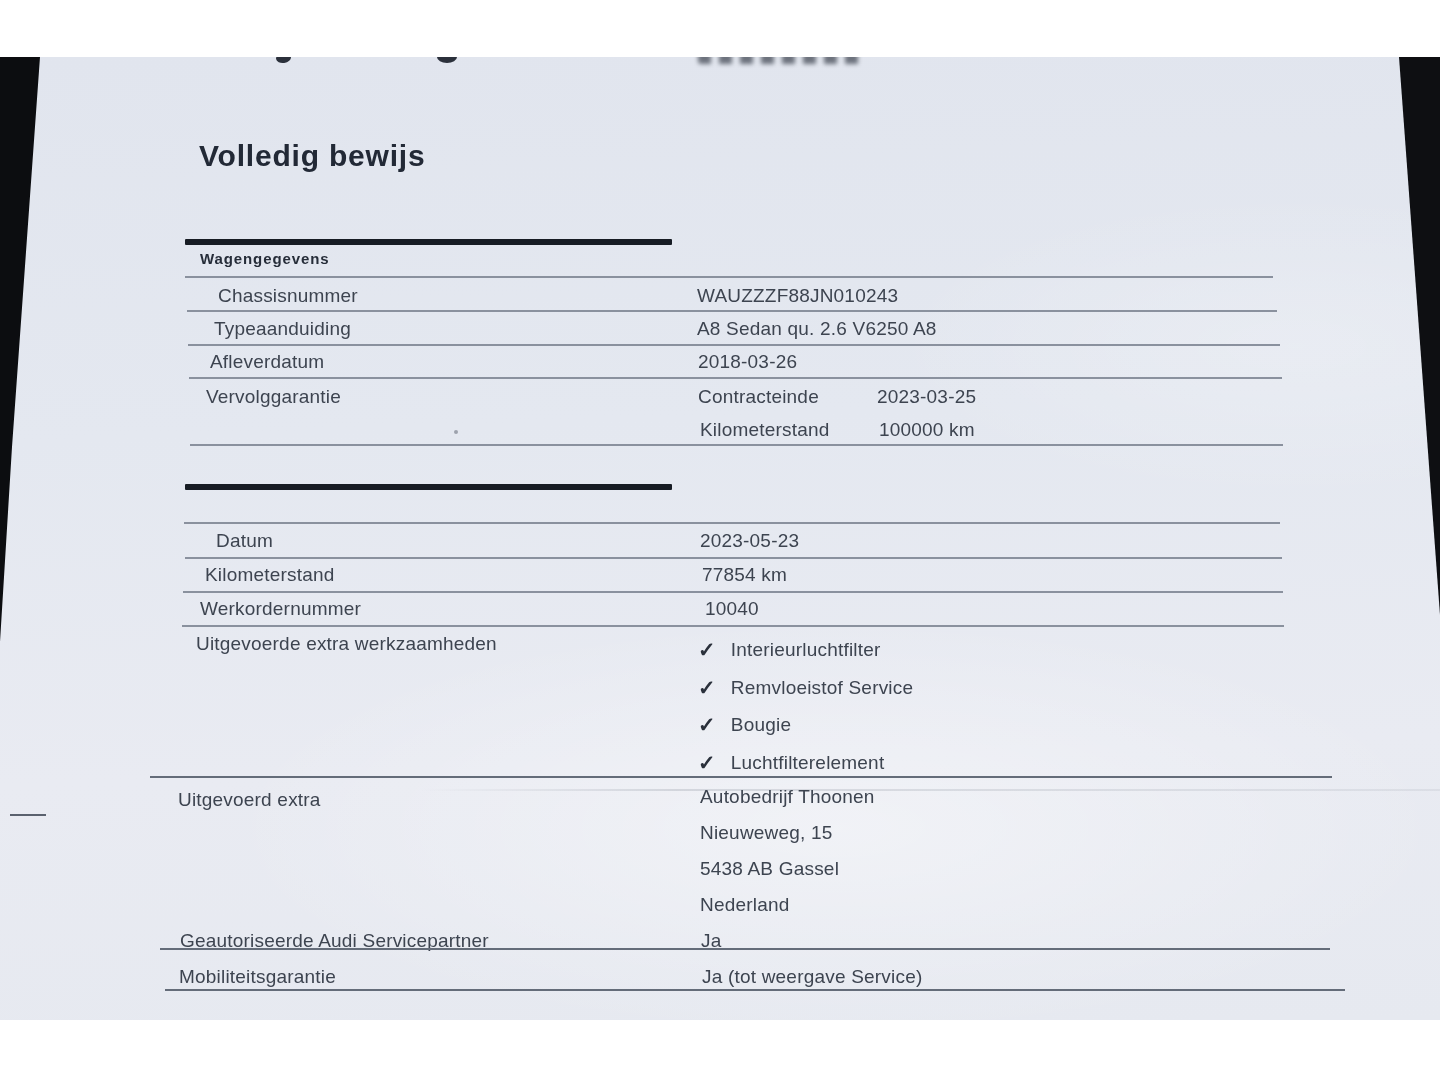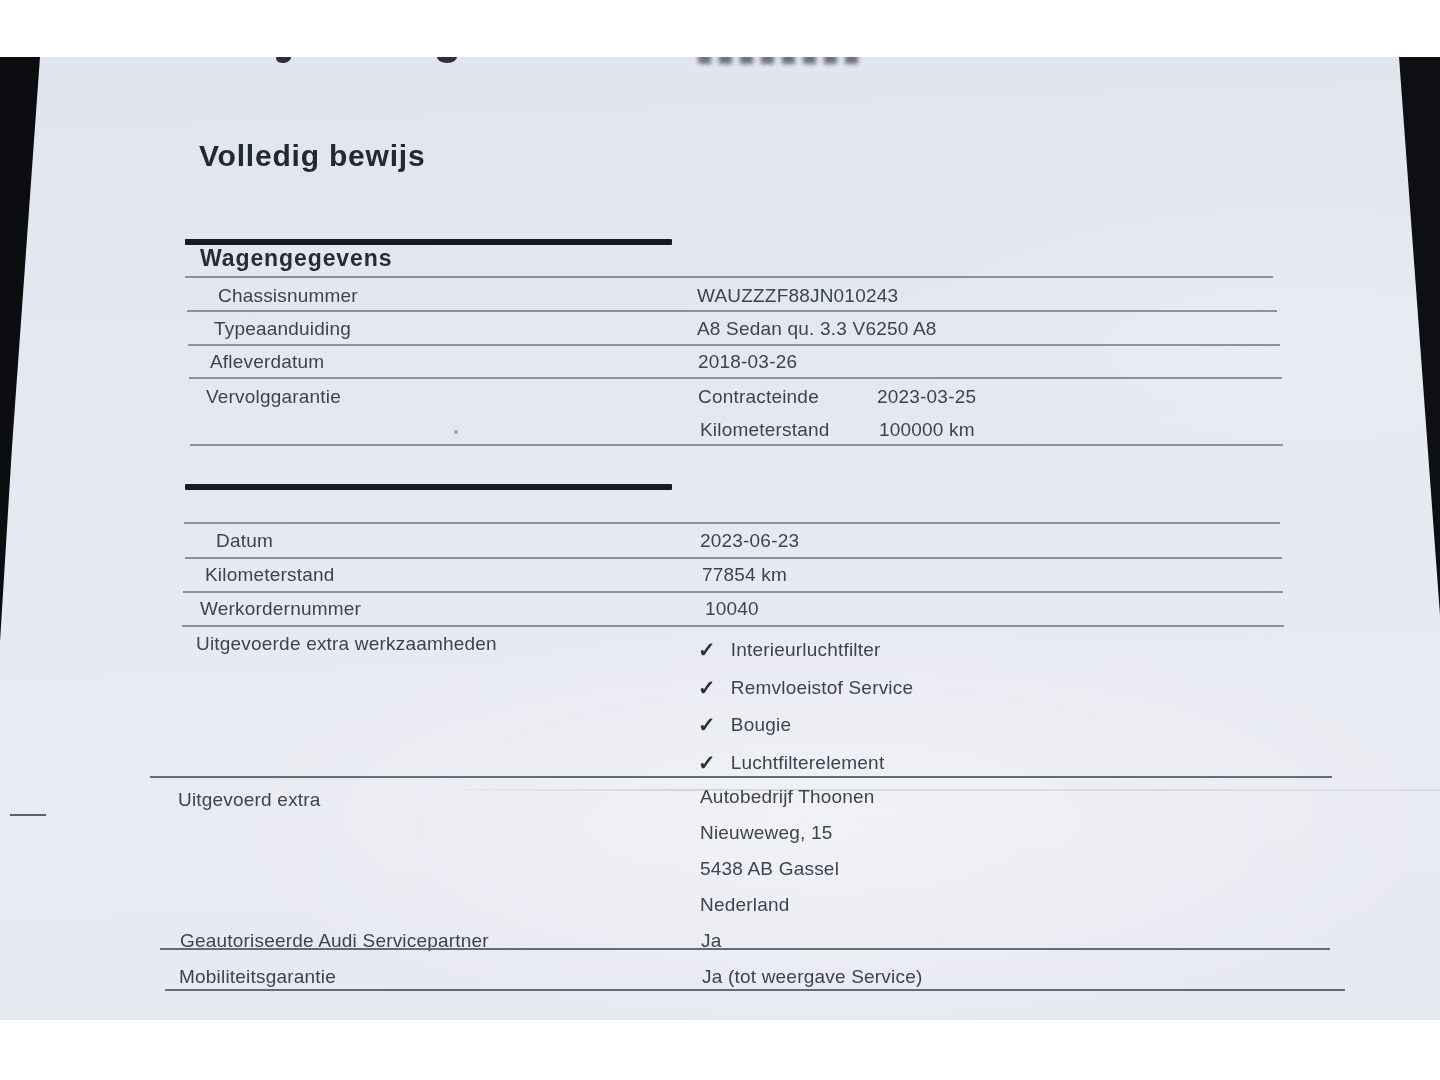--- a/index.html
+++ b/index.html
@@ -25,21 +25,21 @@
   .frag { position:absolute; background:#2b303b; border-radius:50%; }
   .frag1 { left:276px; top:-4px; width:15px; height:10px; transform:rotate(-8deg); }
   .frag2 { left:437px; top:-6px; width:20px; height:12px; }
   .frag-blur { position:absolute; left:698px; top:-10px; width:168px; height:17px; border-radius:3px;
                background:repeating-linear-gradient(90deg,#474d58 0 13px, rgba(0,0,0,0) 13px 21px);
                filter:blur(2.2px); opacity:.75; }
 
   
   .t   { position:absolute; font-size:19px; line-height:23px; letter-spacing:0.2px;
          color:#3d4450; white-space:nowrap; }
-  .hd  { font-weight:bold; color:#262d39; letter-spacing:0.9px; font-size:23px; }
+  .hd  { font-weight:bold; color:#262d39; letter-spacing:0.9px; font-size:15px; }
   .title { position:absolute; font-size:30px; line-height:34px; font-weight:bold;
            letter-spacing:0.8px; color:#222936; white-space:nowrap; }
   .bar { position:absolute; height:6px; background:#171c24; border-radius:1px; }
   .ln  { position:absolute; height:1.5px; background:#8a919e; }
   .ln2 { position:absolute; height:2px;  background:#646c79; }
   .check-item { display:flex; align-items:baseline; gap:15px; }
   .check-glyph { font-size:21px; color:#2a303b; font-weight:bold; transform:translateY(1px); }
 
   .crease { position:absolute; left:420px; top:732px; width:1020px; height:2px; opacity:.45;
             background:linear-gradient(90deg, rgba(115,123,136,0) 0%, rgba(115,123,136,0.5) 25%, rgba(115,123,136,0.25) 100%); }
@@ -66,39 +66,39 @@
 
     <div class="bar" style="left:185px; top:182px; width:487px"></div>
     <div class="t hd" style="left:200px; top:190px">Wagengegevens</div>
     <div class="ln" style="left:185px; top:219px; width:1088px"></div>
 
     <div class="t" style="left:218px; top:227px">Chassisnummer</div>
     <div class="t" style="left:697px; top:227px">WAUZZZF88JN010243</div>
     <div class="ln" style="left:187px; top:253px; width:1090px"></div>
 
     <div class="t" style="left:214px; top:260px">Typeaanduiding</div>
-    <div class="t" style="left:697px; top:260px">A8 Sedan qu. 3.3 V6250 A8</div>
+    <div class="t" style="left:697px; top:260px">A8 Sedan qu. 2.6 V6250 A8</div>
     <div class="ln" style="left:188px; top:287px; width:1092px"></div>
 
     <div class="t" style="left:210px; top:293px">Afleverdatum</div>
     <div class="t" style="left:698px; top:293px">2018-03-26</div>
     <div class="ln" style="left:189px; top:320px; width:1093px"></div>
 
     <div class="t" style="left:206px; top:328px">Vervolggarantie</div>
     <div class="t" style="left:698px; top:328px">Contracteinde</div>
     <div class="t" style="left:877px; top:328px">2023-03-25</div>
     <div class="t" style="left:700px; top:361px">Kilometerstand</div>
     <div class="t" style="left:879px; top:361px">100000 km</div>
     <div class="ln" style="left:190px; top:387px; width:1093px"></div>
 
     <div class="bar" style="left:185px; top:427px; width:487px"></div>
     <div class="ln" style="left:184px; top:465px; width:1096px"></div>
 
     <div class="t" style="left:216px; top:472px">Datum</div>
-    <div class="t" style="left:700px; top:472px">2023-06-23</div>
+    <div class="t" style="left:700px; top:472px">2023-05-23</div>
     <div class="ln" style="left:185px; top:500px; width:1097px"></div>
 
     <div class="t" style="left:205px; top:506px">Kilometerstand</div>
     <div class="t" style="left:702px; top:506px">77854 km</div>
     <div class="ln" style="left:183px; top:534px; width:1100px"></div>
 
     <div class="t" style="left:200px; top:540px">Werkordernummer</div>
     <div class="t" style="left:705px; top:540px">10040</div>
     <div class="ln" style="left:182px; top:568px; width:1102px"></div>
 

